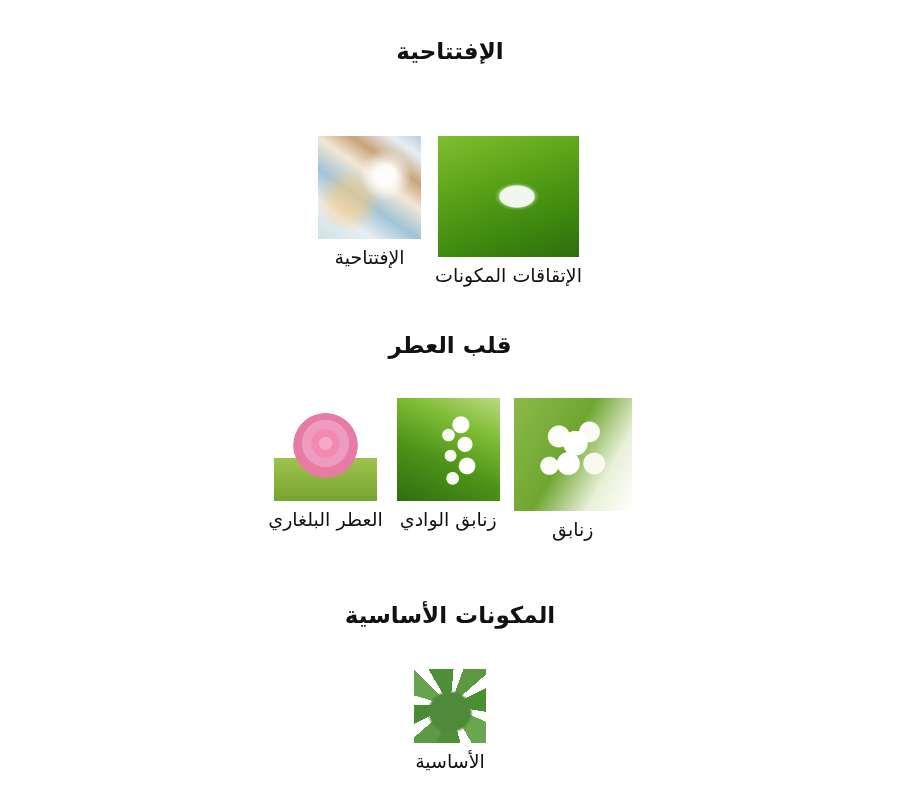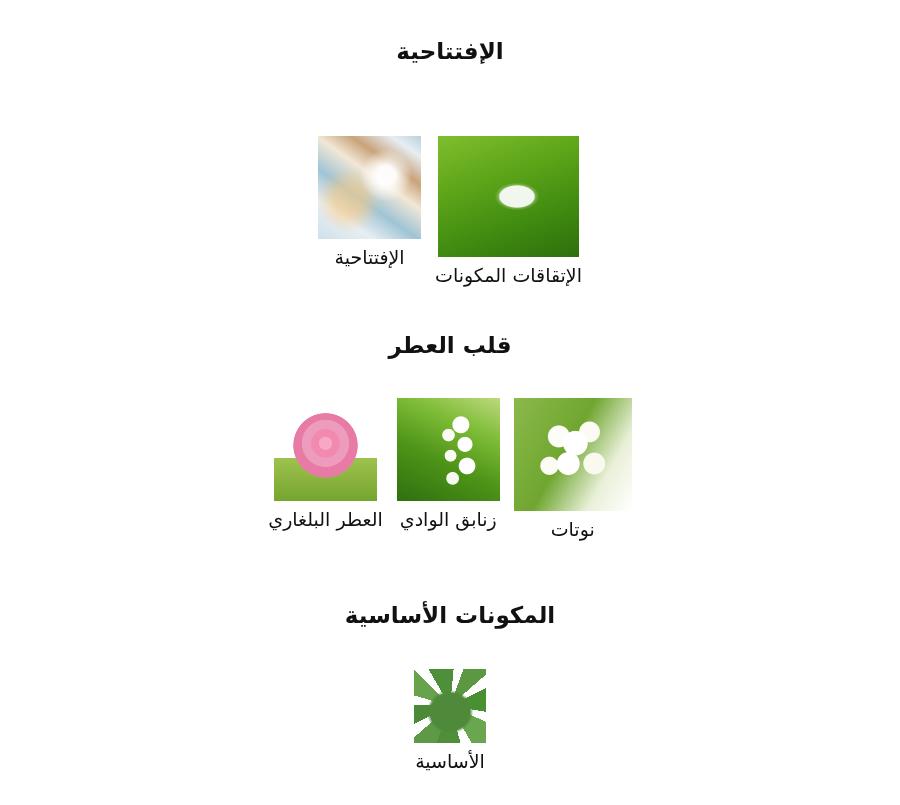--- a/index.html
+++ b/index.html
@@ -201,21 +201,21 @@
   </section>
 
   <section class="section" id="sec-heart">
     <h2 class="section-title">قلب العطر</h2>
     <div class="note-row">
 
       <div class="note">
         <div class="thumb">
           <div class="img-jasmine"></div>
         </div>
-        <div class="note-label">نوتات</div>
+        <div class="note-label">زنابق</div>
       </div>
 
       <div class="note">
         <div class="thumb">
           <div class="img-lily"></div>
         </div>
         <div class="note-label">زنابق الوادي</div>
       </div>
 
       <div class="note">

